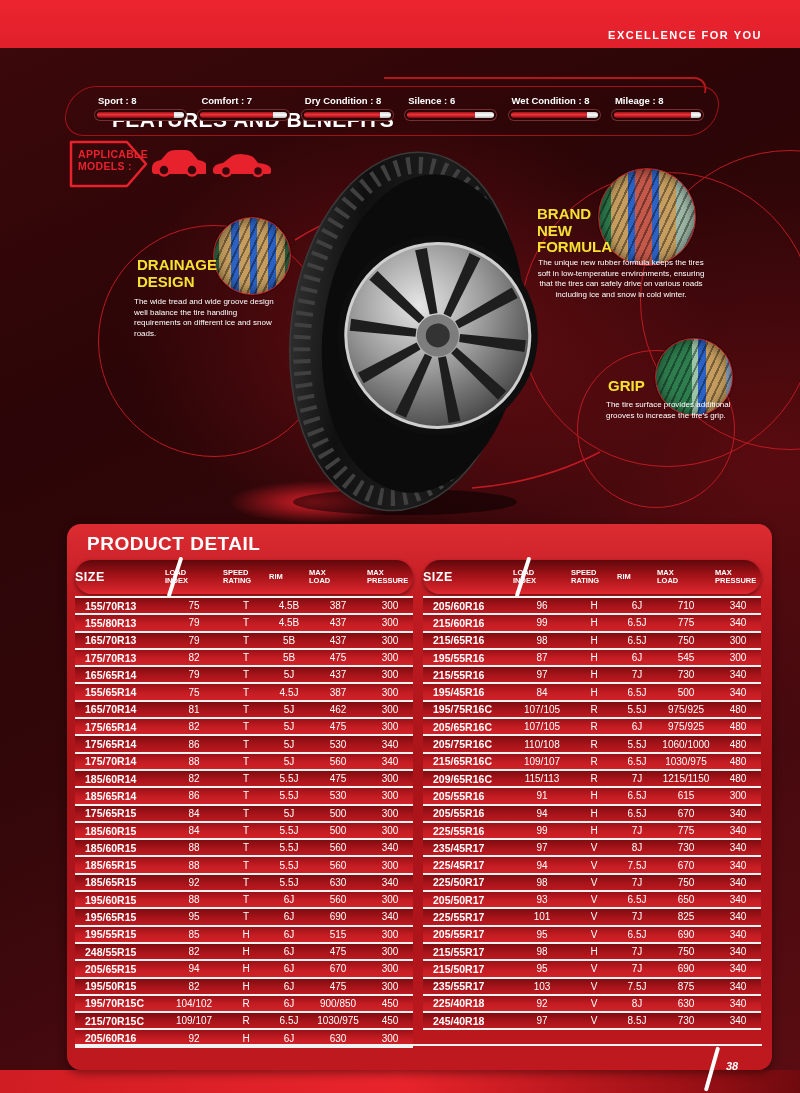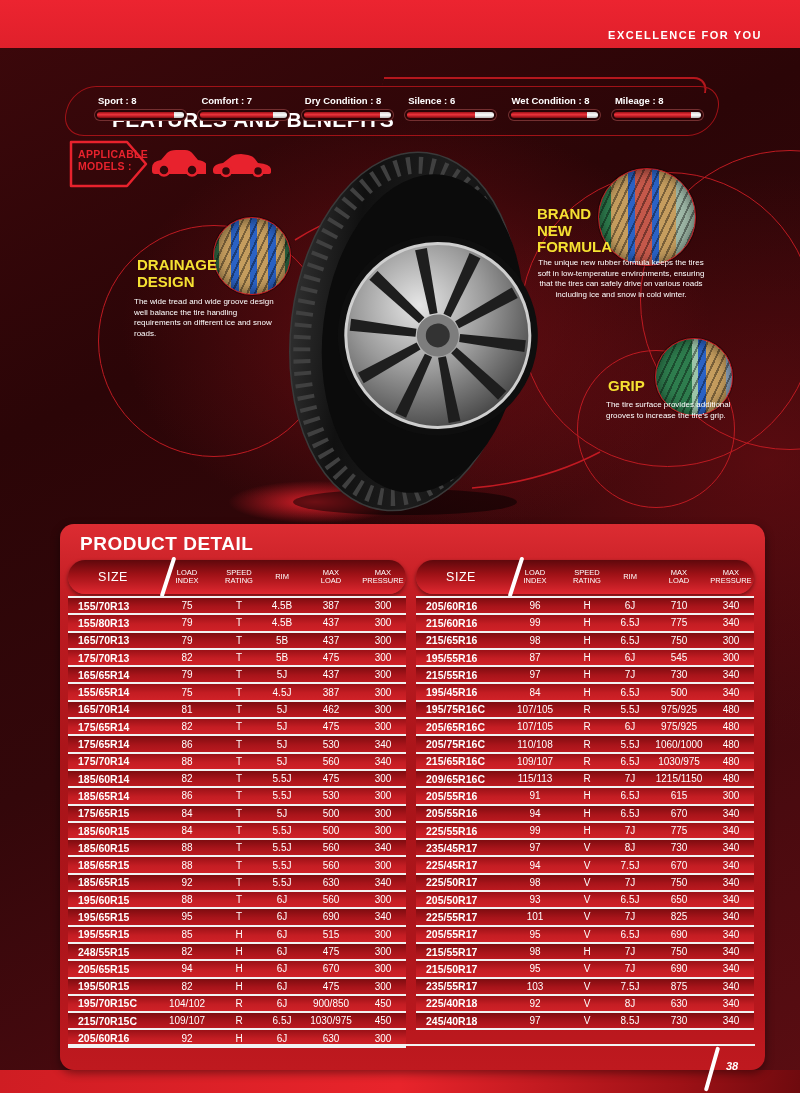--- a/index.html
+++ b/index.html
@@ -66,29 +66,29 @@
   .t-drainage{left:137px;top:257px;}
   .x-drainage{left:134px;top:297px;width:152px;}
   .t-formula{left:537px;top:206px;}
   .x-formula{left:535px;top:258px;width:172px;text-align:center;}
   .t-grip{left:608px;top:378px;}
   .x-grip{left:606px;top:400px;width:138px;}
   .swoosh{left:225px;top:480px;width:180px;height:44px;border-radius:50%;z-index:2;
     background:radial-gradient(ellipse at center,rgba(228,32,42,.95),rgba(228,32,42,0) 68%);}
 
   
-  .panel{left:60px;top:524px;width:705px;height:546px;border-radius:14px;z-index:6;
+  .panel{left:67px;top:524px;width:705px;height:546px;border-radius:14px;z-index:6;
     background:linear-gradient(180deg,#dc2c32 0%,#c01c22 14%,#a91419 45%,#ad151b 75%,#bf191f 100%);
     box-shadow:0 3px 10px rgba(0,0,0,.45);}
   .panel-title{left:20px;top:9px;font-size:19px;font-weight:bold;letter-spacing:.5px;}
   .thead{position:absolute;top:36px;width:338px;height:34px;border-radius:17px;display:flex;align-items:center;
     background:linear-gradient(180deg,#5f080c 0%,#9e1116 42%,#e02830 100%);
     box-shadow:0 2px 4px rgba(0,0,0,.45);}
   .th-left{left:8px;} .th-right{left:356px;}
-  .hcell{display:inline-block;font-weight:normal;white-space:pre-line;text-align:center;color:#fff;}
+  .hcell{display:inline-block;font-weight:bold;white-space:pre-line;text-align:left;color:#fff;}
   .h0{width:90px;font-size:12.5px;letter-spacing:.5px;}
   .h1{width:58px;font-size:7.5px;line-height:8.5px;}
   .h2{width:46px;font-size:7.5px;line-height:8.5px;}
   .h3{width:40px;font-size:7.5px;line-height:8.5px;}
   .h4{width:58px;font-size:7.5px;line-height:8.5px;}
   .h5{width:46px;font-size:7.5px;line-height:8.5px;}
   .hslash{position:absolute;left:98px;top:-4px;width:4px;height:42px;background:#fff;
     transform:rotate(18deg);border-radius:2px;}
   .tbl{position:absolute;top:72px;width:338px;border-top:2px solid #f2f2f2;}
   .tbl-left{left:8px;} .tbl-right{left:356px;}

